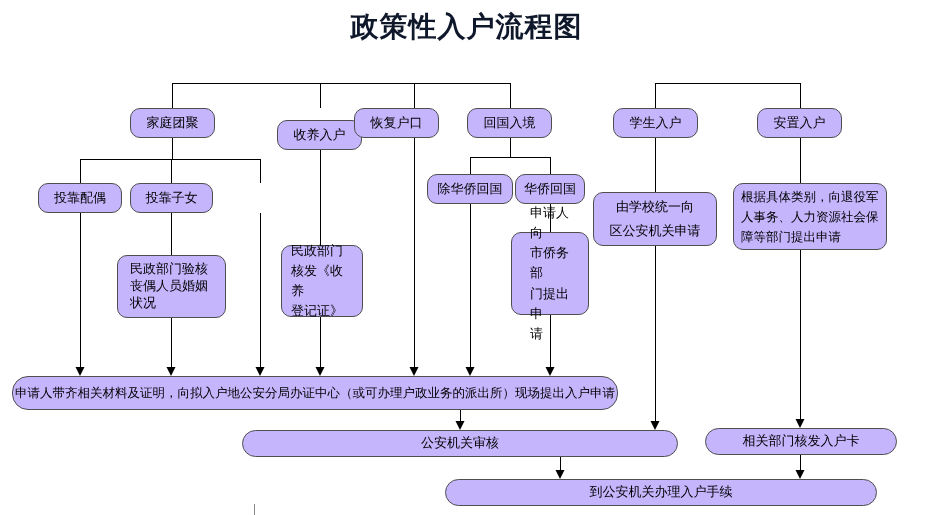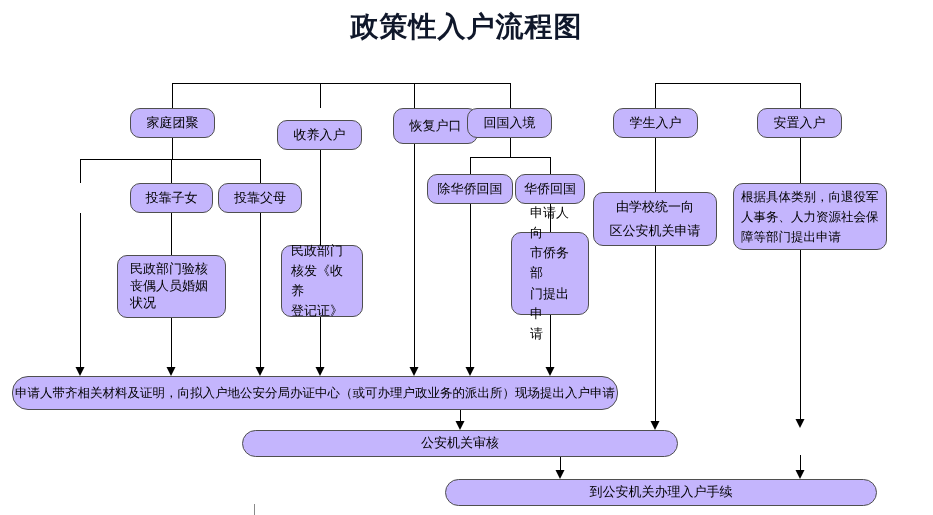--- a/index.html
+++ b/index.html
@@ -84,27 +84,27 @@
     <polygon points="455.5,421 464.5,421 460,430"></polygon>
 
     <line x1="560" y1="457" x2="560" y2="472"></line>
     <polygon points="555.5,470 564.5,470 560,479"></polygon>
     <line x1="800" y1="455" x2="800" y2="472"></line>
     <polygon points="795.5,470 804.5,470 800,479"></polygon>
   </svg>
 
   <div class="node" style="left:130px;top:108px;width:85px;height:30px">家庭团聚</div>
   <div class="node" style="left:277px;top:120px;width:85px;height:30px">收养入户</div>
-  <div class="node" style="left:393px;top:108px;width:85px;height:36px">恢复户口</div>
+  <div class="node" style="left:354px;top:108px;width:85px;height:30px">恢复户口</div>
   <div class="node" style="left:467px;top:108px;width:85px;height:30px">回国入境</div>
   <div class="node" style="left:613px;top:108px;width:85px;height:30px">学生入户</div>
   <div class="node" style="left:757px;top:108px;width:85px;height:30px">安置入户</div>
 
+  <div class="node" style="left:38px;top:183px;width:84px;height:30px">投靠配偶</div>
   <div class="node" style="left:130px;top:183px;width:83px;height:30px">投靠子女</div>
-  <div class="node" style="left:218px;top:183px;width:84px;height:30px">投靠父母</div>
   <div class="node" style="left:427px;top:174px;width:86px;height:30px">除华侨回国</div>
   <div class="node" style="left:515px;top:174px;width:70px;height:30px">华侨回国</div>
 
   <div class="node ml n-civil-verify" style="left:117px;top:255px;width:109px;height:63px">民政部门验核
 丧偶人员婚姻
 状况</div>
   <div class="node ml n-civil-issue" style="left:281px;top:245px;width:82px;height:72px">民政部门
 核发《收养
 登记证》</div>
   <div class="node ml n-overseas-apply" style="left:511px;top:232px;width:78px;height:83px">申请人向
@@ -112,17 +112,18 @@
 门提出申
 请</div>
   <div class="node n-school-apply" style="left:593px;top:192px;width:124px;height:54px">由学校统一向
 区公安机关申请</div>
   <div class="node ml n-dept-apply" style="left:733px;top:183px;width:154px;height:67px">根据具体类别，向退役军
 人事务、人力资源社会保
 障等部门提出申请</div>
 
   <div class="node bar n-onsite" style="left:12px;top:376px;width:606px;height:34px">申请人带齐相关材料及证明，向拟入户地公安分局办证中心（或可办理户政业务的派出所）现场提出入户申请</div>
   <div class="node bar" style="left:242px;top:430px;width:436px;height:27px">公安机关审核</div>
+  <div class="node bar" style="left:705px;top:428px;width:192px;height:27px">相关部门核发入户卡</div>
   <div class="node bar" style="left:445px;top:479px;width:432px;height:27px">到公安机关办理入户手续</div>
 
   <div class="caret" style="left:254px;top:504px;width:1px;height:11px"></div>
 
 </div>
 
 </body></html>

